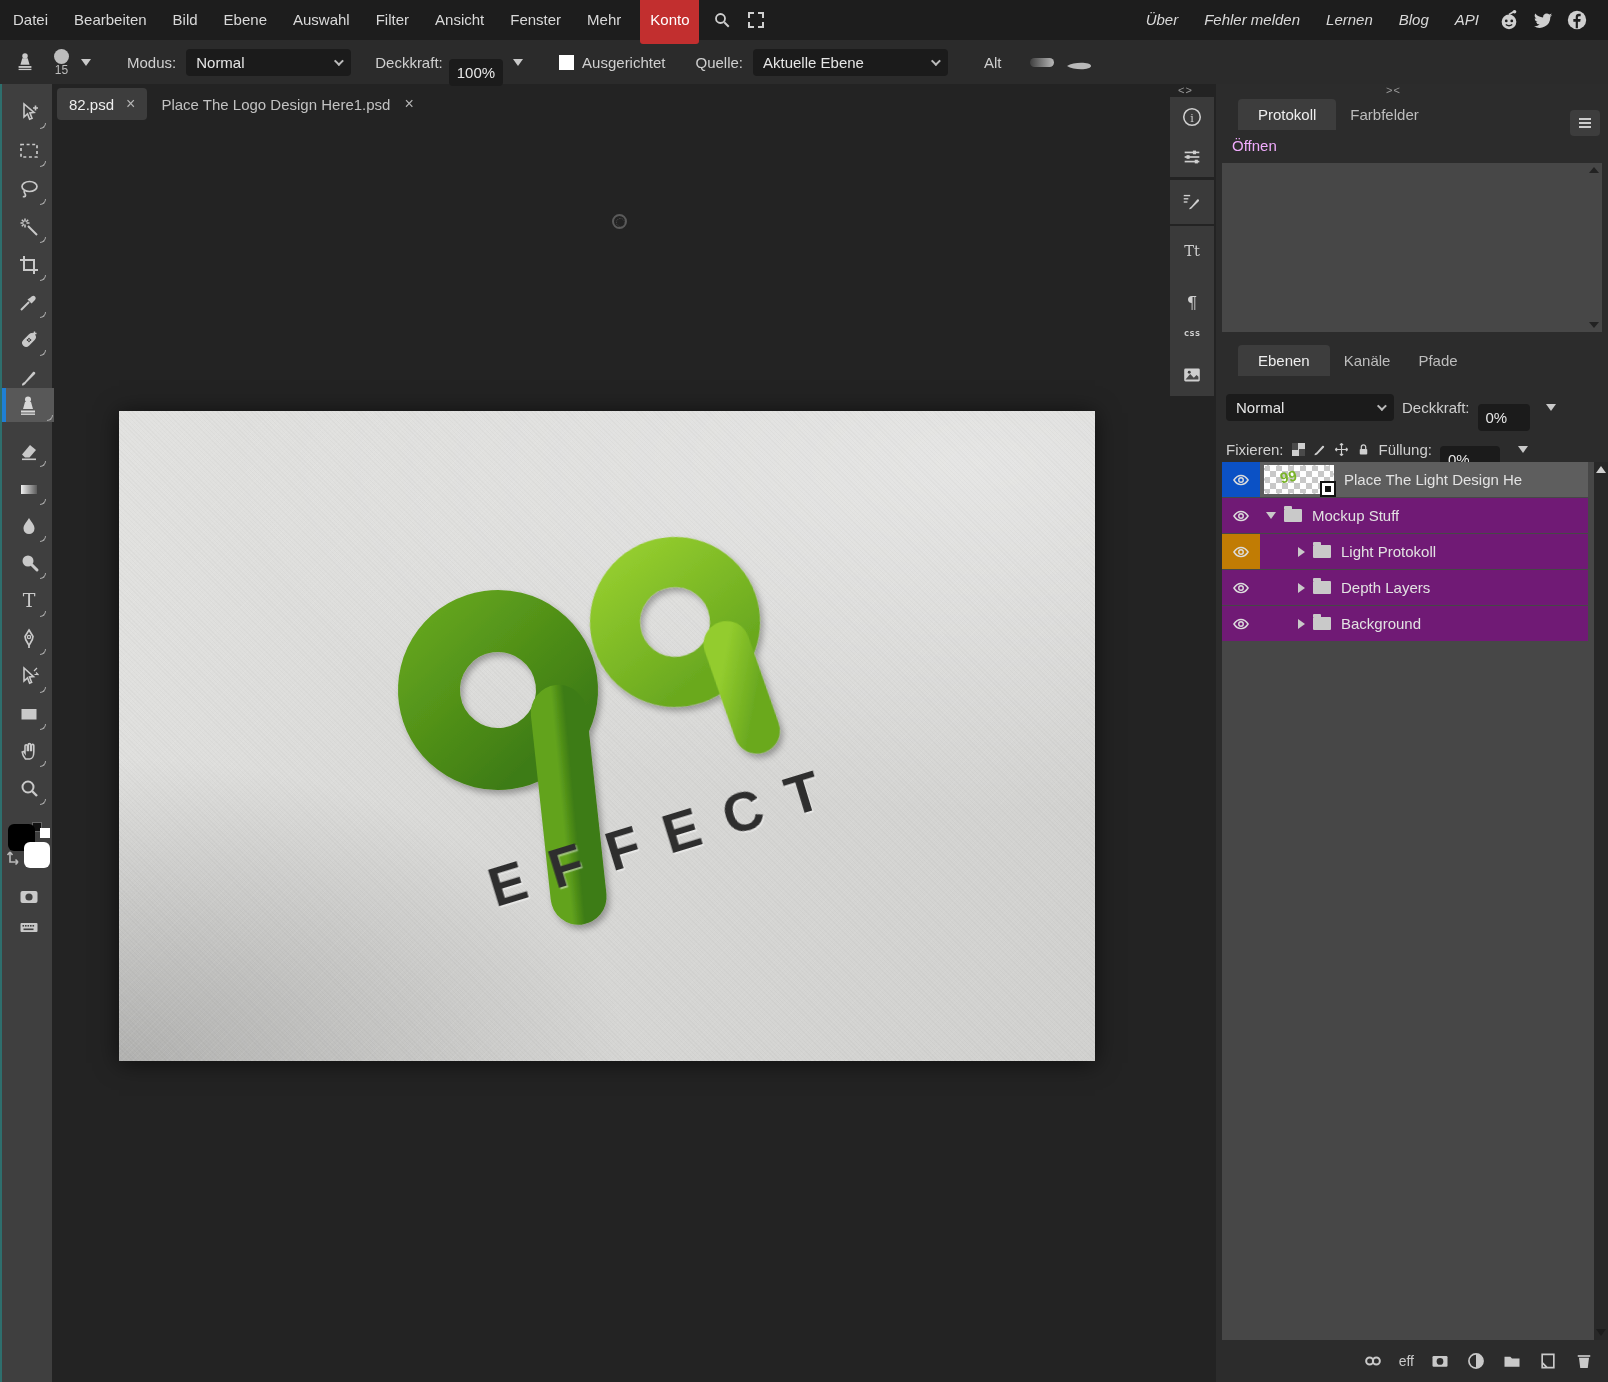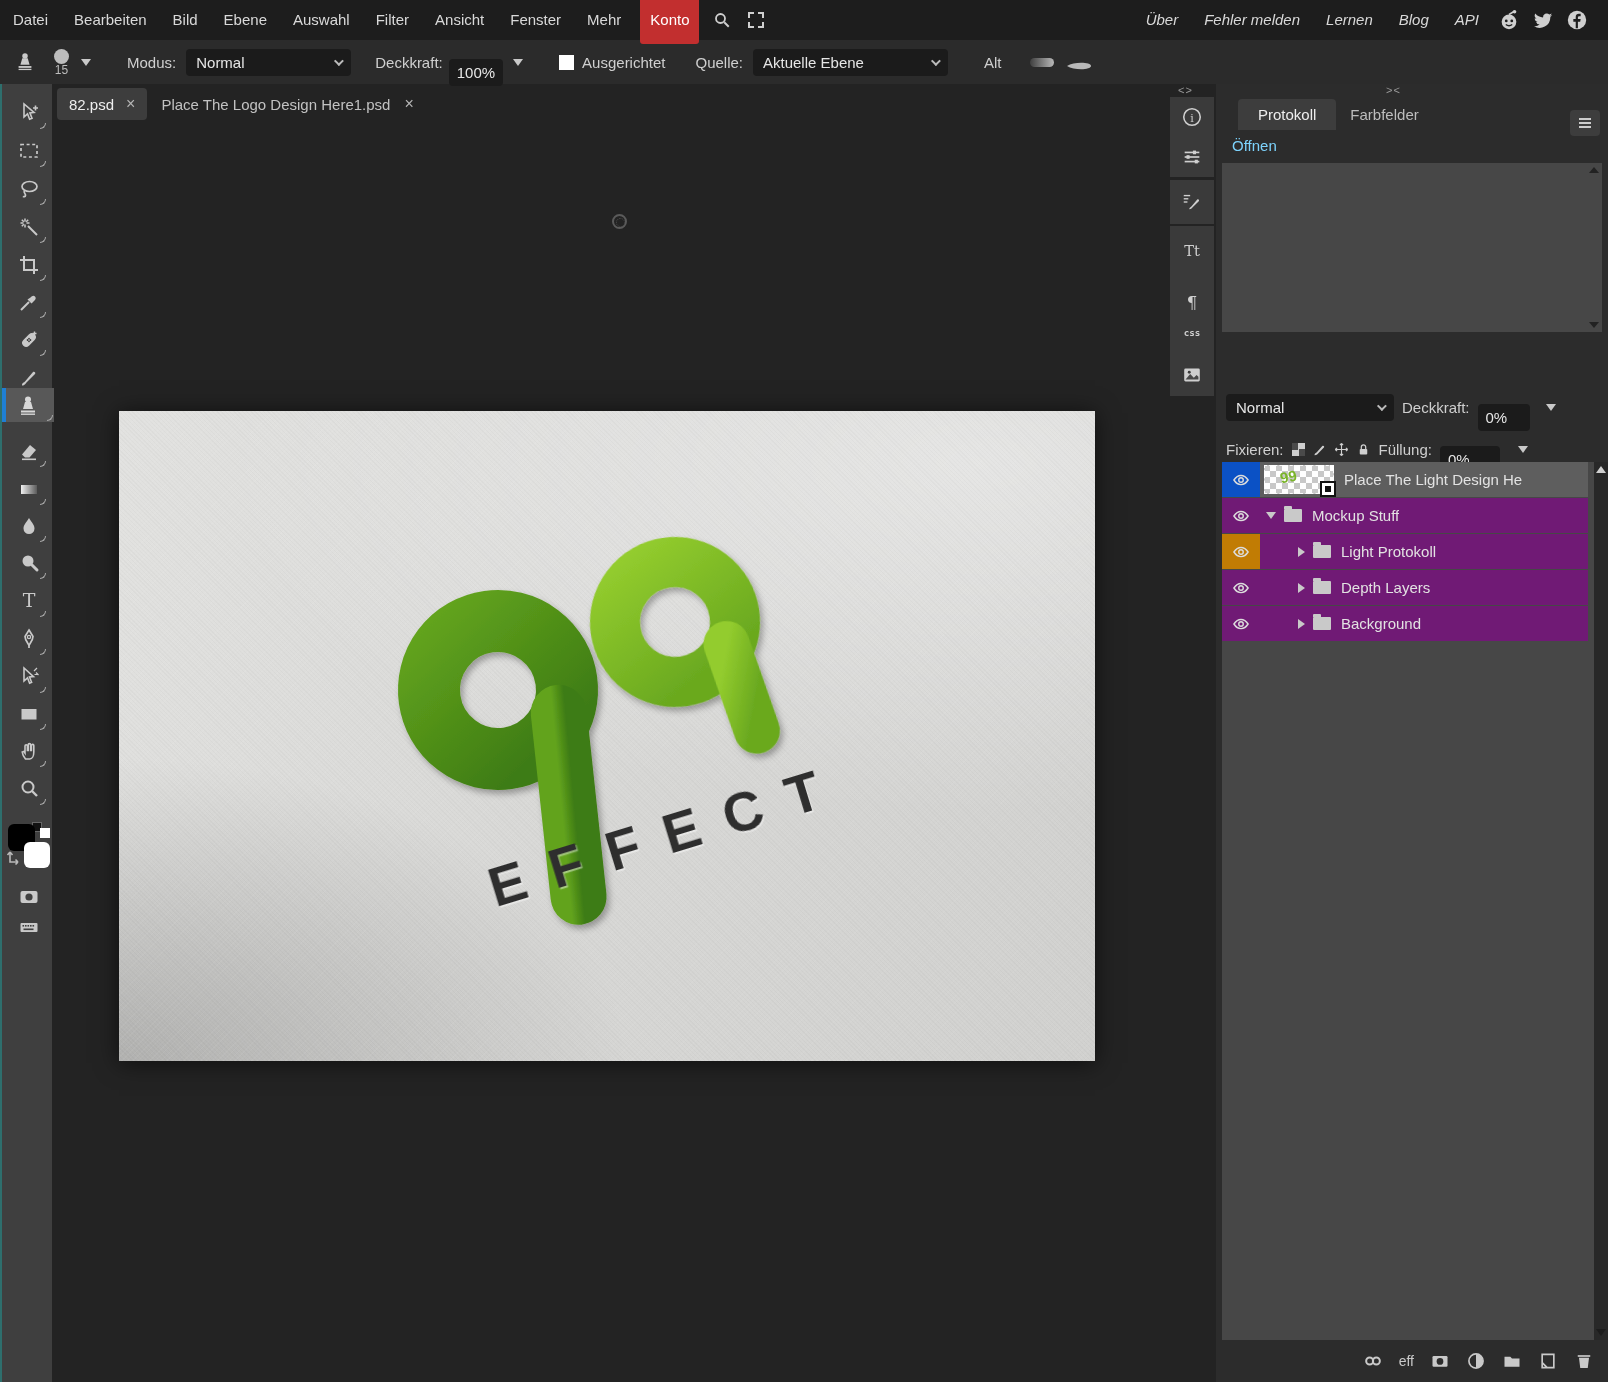--- a/index.html
+++ b/index.html
@@ -83,21 +83,21 @@
 
   
   #rightpanel { position:absolute; left:1216px; top:84px; width:392px; height:1298px; background:#2c2c2c; font-size:15px; }
   .ptabs { position:absolute; left:0; width:100%; height:34px; display:flex; align-items:flex-end; }
   .ptab-active { background:#3d3d3d; border-radius:4px 4px 0 0; padding:7px 20px; color:#eee; }
   .ptab { padding:7px 14px; color:#bdbdbd; }
   .pmenu { position:absolute; right:8px; width:30px; height:26px; background:#3d3d3d; border-radius:4px;
     display:flex; align-items:center; justify-content:center; }
   .pmenu .bars { width:12px; height:10px; border-top:2px solid #ccc; border-bottom:2px solid #ccc; position:relative; }
   .pmenu .bars::after { content:""; position:absolute; left:0; top:2px; width:100%; border-top:2px solid #ccc; }
-  #hist-entry { position:absolute; left:6px; top:47px; width:380px; height:30px; line-height:30px; padding-left:10px; color:#7dd3fc; }
+  #hist-entry { position:absolute; left:6px; top:47px; width:380px; height:30px; line-height:30px; padding-left:10px; color:#f0abfc; }
   #hist-area { position:absolute; left:6px; top:79px; width:380px; height:169px; background:#474747; }
   .scroll-arrow-dark { width:0; height:0; border-left:5px solid transparent; border-right:5px solid transparent; position:absolute; right:3px; }
   .ctl-row { position:absolute; left:10px; display:flex; align-items:center; gap:8px; color:#cfcfcf; }
   .fix-icons { display:flex; align-items:center; gap:7px; }
   .fix-icons svg { width:15px; height:15px; }
   .checker4 { width:13px; height:13px;
     background:conic-gradient(#cfcfcf 0 25%, #4a4a4a 0 50%, #cfcfcf 0 75%, #4a4a4a 0); }
 
   #layers-list { position:absolute; left:6px; top:378px; width:380px; height:878px; background:#474747; }
   .lrow { position:absolute; left:0; width:366px; height:35px; background:#701a75; display:flex; align-items:center; }
@@ -497,20 +497,28 @@
     <span class="pmenu" style="top:14px">
         <span class="bars"></span>
       </span>
   </div>
   <div id="hist-entry">Öffnen</div>
   <div id="hist-area">
     <span class="scroll-arrow-dark" style="top:4px; border-bottom:6px solid #222"></span>
     <span class="scroll-arrow-dark" style="bottom:4px; border-top:6px solid #222"></span>
   </div>
 
+  <div class="ptabs" style="top:258px">
+    <span class="ptab-active" style="margin-left:22px">Ebenen</span>
+    <span class="ptab">Kanäle</span>
+    <span class="ptab">Pfade</span>
+    <span class="pmenu" style="top:260px">
+        <span class="bars"></span>
+      </span>
+  </div>
 
   <div class="ctl-row" style="top:300px">
     <span class="obox oselect" style="width:168px">
       <span>Normal</span>
         <span class="chev"></span>
     </span>
     <span>Deckkraft:</span>
     <span class="obox oinput" style="width:52px">0%</span>
     <span class="tri-down" style="margin-left:8px"></span>
   </div>

